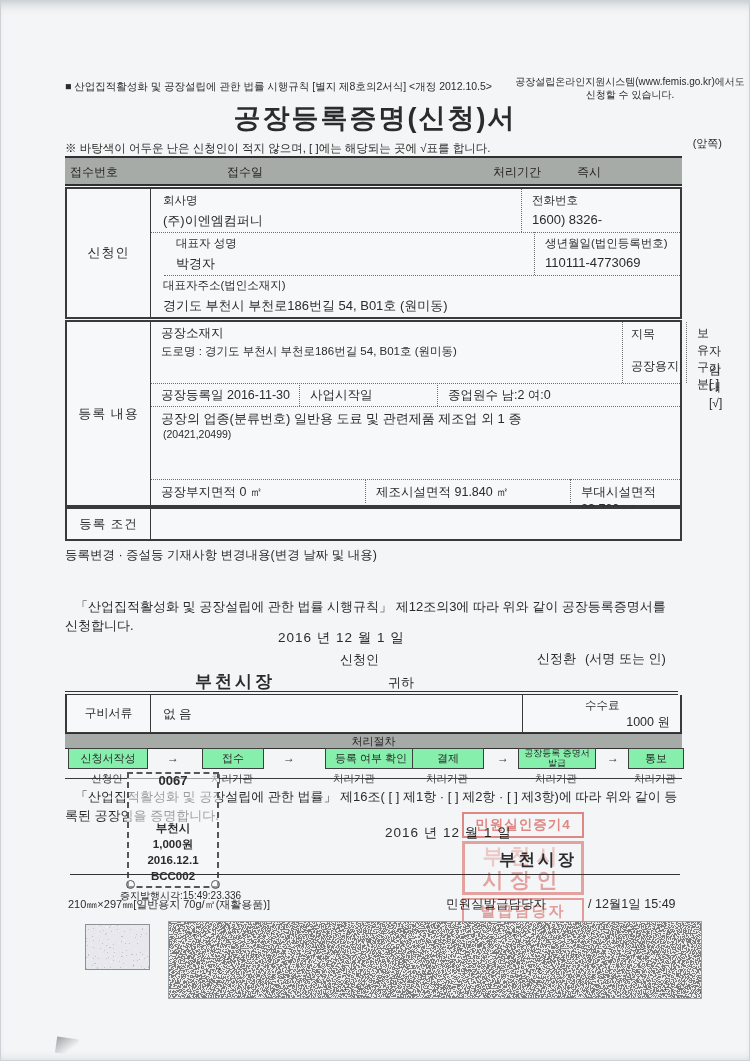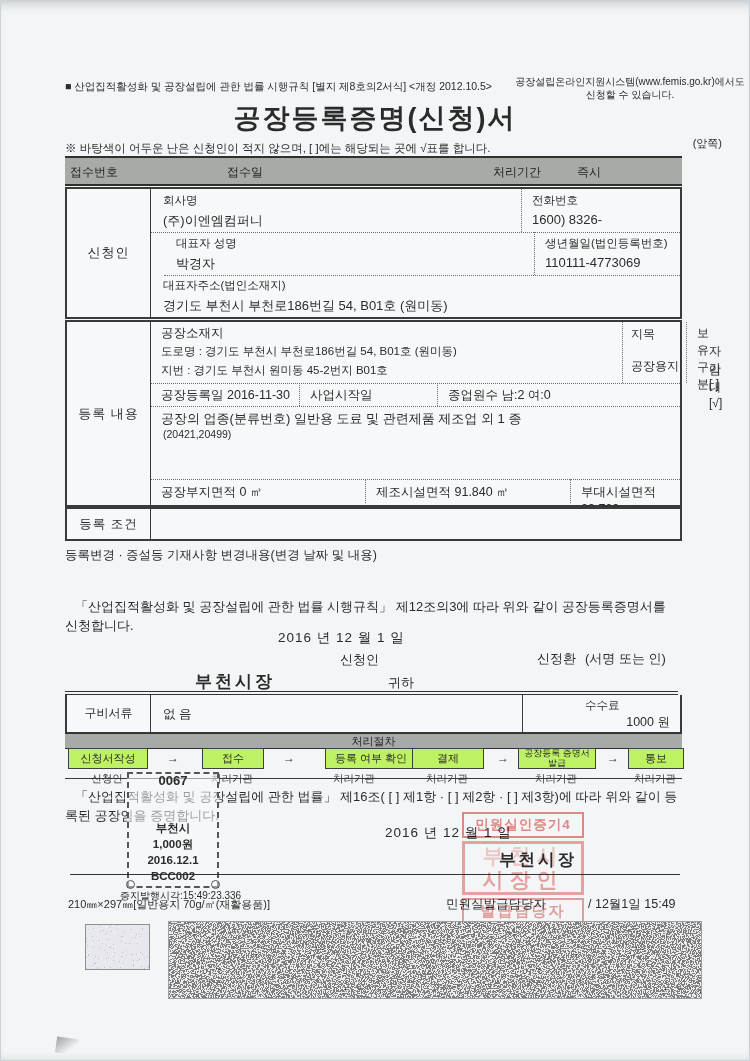--- a/index.html
+++ b/index.html
@@ -13,21 +13,21 @@
   .t10{font-size:10px;} .t105{font-size:10.5px;} .t11{font-size:11px;} .t115{font-size:11.5px;}
   .t12{font-size:12px;} .t125{font-size:12.5px;} .t13{font-size:13px;} .t135{font-size:13.5px;}
   .b{font-weight:bold;}
   .graybar{background:#a7aba8;border-top:2px solid #2f2f2f;border-bottom:2px solid #2f2f2f;color:#1f1f1f;}
   .tbl{border:2px solid #3a3a3a;background:#f6f8f9;}
   .lblcol{position:absolute;left:0;top:0;bottom:0;width:83px;border-right:1px solid #3a3a3a;
           display:flex;align-items:center;justify-content:center;font-size:13px;letter-spacing:1px;}
   .dotb{border-bottom:1px dotted #6f6f6f;}
   .dotl{border-left:1px dotted #6f6f6f;}
   .flowbox{position:absolute;border:1.5px solid #3f3f3f;height:19px;display:flex;align-items:center;justify-content:center;
-           font-size:11px;background:#bef264;text-align:center;}
+           font-size:11px;background:#86efac;text-align:center;}
   .flowactor{position:absolute;top:24px;font-size:10.5px;text-align:center;color:#333;}
   .arrow{position:absolute;top:3px;font-size:12px;color:#333;text-align:center;width:20px;}
   .redstamp{color:#e0564f;mix-blend-mode:multiply;}
   .cornerdot{position:absolute;width:7px;height:7px;border:1.5px solid #555;border-radius:50%;background:rgba(255,255,255,.4);}
   .rule{border-top:1.5px solid #333;}
   .dblrule{height:2px;border-top:1.5px solid #333;border-bottom:1.5px solid #333;}
 </style>
 </head>
 <body>
 
@@ -74,21 +74,20 @@
       <span class="abs t13" style="left:12px;top:22px;">경기도 부천시 부천로186번길 54, B01호 (원미동)</span>
     </div>
   </div>
 
   <div class="abs tbl" style="left:65px;top:320px;width:613px;height:183px;">
     <div class="lblcol">등록 내용</div>
 
     <div class="abs dotb" style="left:84px;top:0;right:0;height:61px;">
       <span class="abs t125" style="left:10px;top:3px;">공장소재지</span>
       <span class="abs t115" style="left:10px;top:22px;">도로명 : 경기도 부천시 부천로186번길 54, B01호 (원미동)</span>
-      <span class="abs t115" style="left:10px;top:41px;">지번 : 경기도 부천시 원미동 45-2번지 B01호</span>
       <div class="abs dotl" style="left:471px;top:0;width:64px;height:61px;">
         <span class="abs t12" style="left:8px;top:4px;">지목</span>
         <span class="abs t12" style="left:8px;top:36px;">공장용지</span>
       </div>
       <div class="abs dotl" style="left:535px;top:0;right:0;height:61px;">
         <span class="abs t12" style="left:10px;top:3px;">보유구분</span>
         <span class="abs t12" style="left:22px;top:21px;">자가 [ ]</span>
         <span class="abs t12" style="left:22px;top:40px;">임대 [√]</span>
       </div>
     </div>

